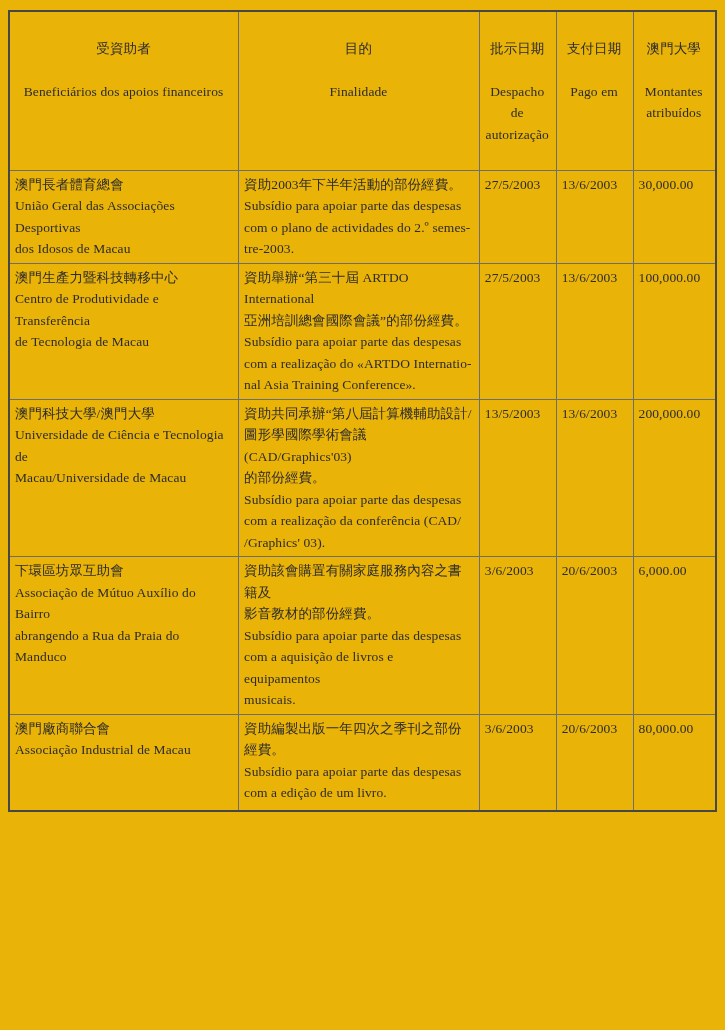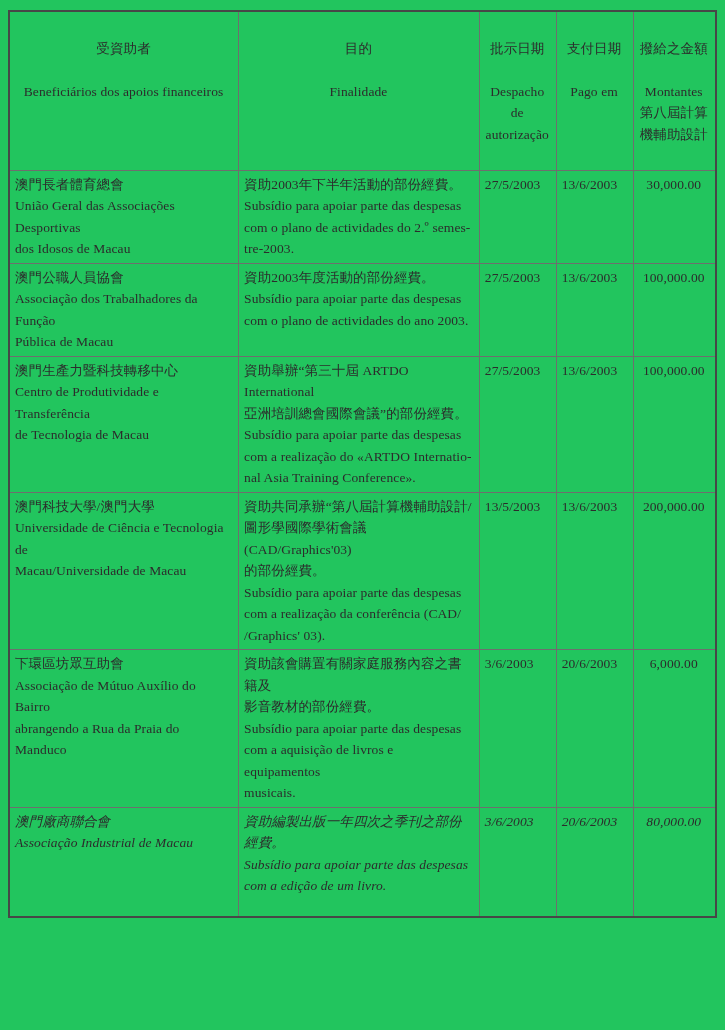--- a/index.html
+++ b/index.html
@@ -4,21 +4,21 @@
 <style>
   html, body {
     margin: 0;
     padding: 0;
     background: #fdfdfb;
   }
   .page {
     position: relative;
     width: 725px;
     height: 1030px;
-    background: #22c55e;
+    background: #eab308;
     font-family: "Liberation Serif", "DejaVu Serif", serif;
     color: #2c2c2c;
     overflow: hidden;
   }
   table.subsidy-table {
     position: absolute;
     left: 8px;
     top: 10px;
     width: 709px;
     border-collapse: collapse;
@@ -42,21 +42,21 @@
     height: 59px;
     padding-top: 4px;
   }
   .col-beneficiary { width: 227px; }
   .col-purpose     { width: 238px; }
   .col-auth        { width: 76px; }
   .col-pay         { width: 76px; }
   .col-amount      { width: 82px; }
 
   .cell-date   { text-align: left; }
-  .cell-amount { text-align: center; padding-right: 7px; }
+  .cell-amount { text-align: left; padding-right: 7px; }
 
   tbody tr:nth-child(1) { height: 88px; }
   tbody tr:nth-child(2) { height: 70px; }
   tbody tr:nth-child(3) { height: 115px; padding-left: 40px; }
   tbody tr:nth-child(4) { height: 133px; }
   tbody tr:nth-child(5) { height: 97px; }
   tbody tr:nth-child(6) { height: 110px; font-style: italic; }
   tbody tr:nth-child(7) { height: 77px; }
   tbody tr:nth-child(8) { height: 127px; }
   tbody tr:nth-child(9) { height: 116px; }
@@ -89,49 +89,38 @@
         <th>
           <span class="hdr-zh">批示日期</span>
           <span class="hdr-pt">Despacho de
 autorização</span>
         </th>
         <th>
           <span class="hdr-zh">支付日期</span>
           <span class="hdr-pt">Pago em</span>
         </th>
         <th>
-          <span class="hdr-zh">撥給之金額</span>
+          <span class="hdr-zh">澳門大學</span>
           <span class="hdr-pt">Montantes
-第八屆計算機輔助設計</span>
+atribuídos</span>
         </th>
       </tr>
     </thead>
     <tbody>
       <tr>
         <td>澳門長者體育總會
 União Geral das Associações Desportivas
 dos Idosos de Macau</td>
         <td>資助2003年下半年活動的部份經費。
 Subsídio para apoiar parte das despesas
 com o plano de actividades do 2.º semes-
 tre-2003.</td>
         <td class="cell-date">27/5/2003</td>
         <td class="cell-date">13/6/2003</td>
         <td class="cell-amount">30,000.00</td>
-      </tr>
-      <tr>
-        <td>澳門公職人員協會
-Associação dos Trabalhadores da Função
-Pública de Macau</td>
-        <td>資助2003年度活動的部份經費。
-Subsídio para apoiar parte das despesas
-com o plano de actividades do ano 2003.</td>
-        <td class="cell-date">27/5/2003</td>
-        <td class="cell-date">13/6/2003</td>
-        <td class="cell-amount">100,000.00</td>
       </tr>
       <tr>
         <td>澳門生產力暨科技轉移中心
 Centro de Produtividade e Transferência
 de Tecnologia de Macau</td>
         <td>資助舉辦“第三十屆 ARTDO International
 亞洲培訓總會國際會議”的部份經費。
 Subsídio para apoiar parte das despesas
 com a realização do «ARTDO Internatio-
 nal Asia Training Conference».</td>

